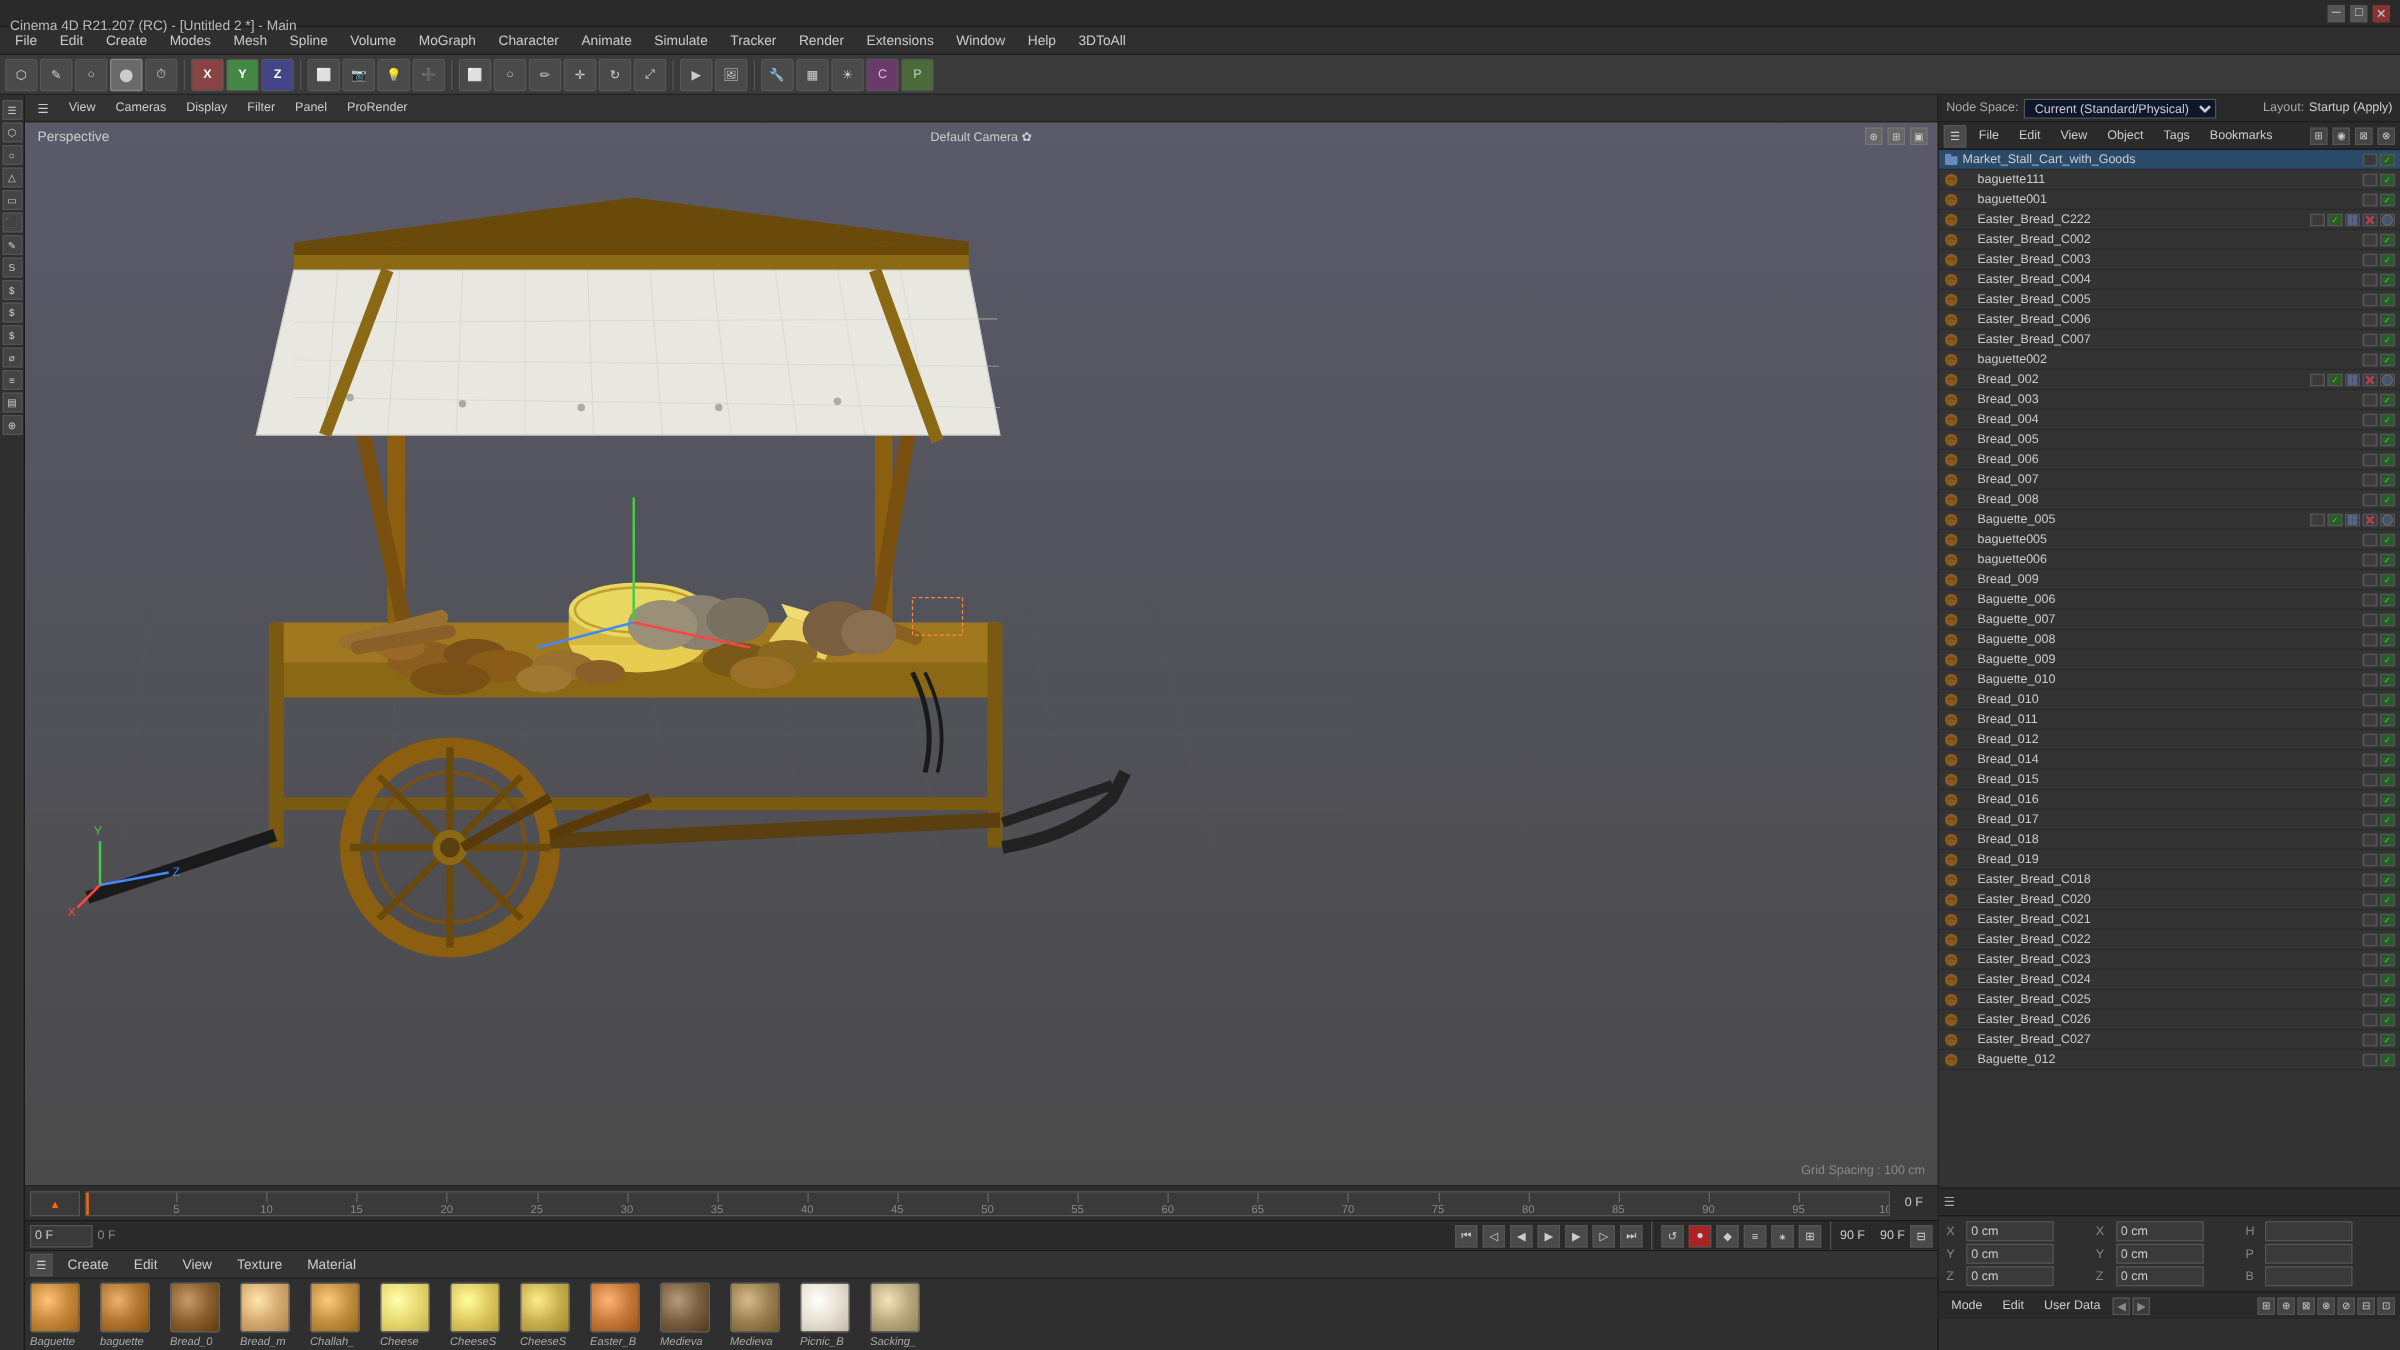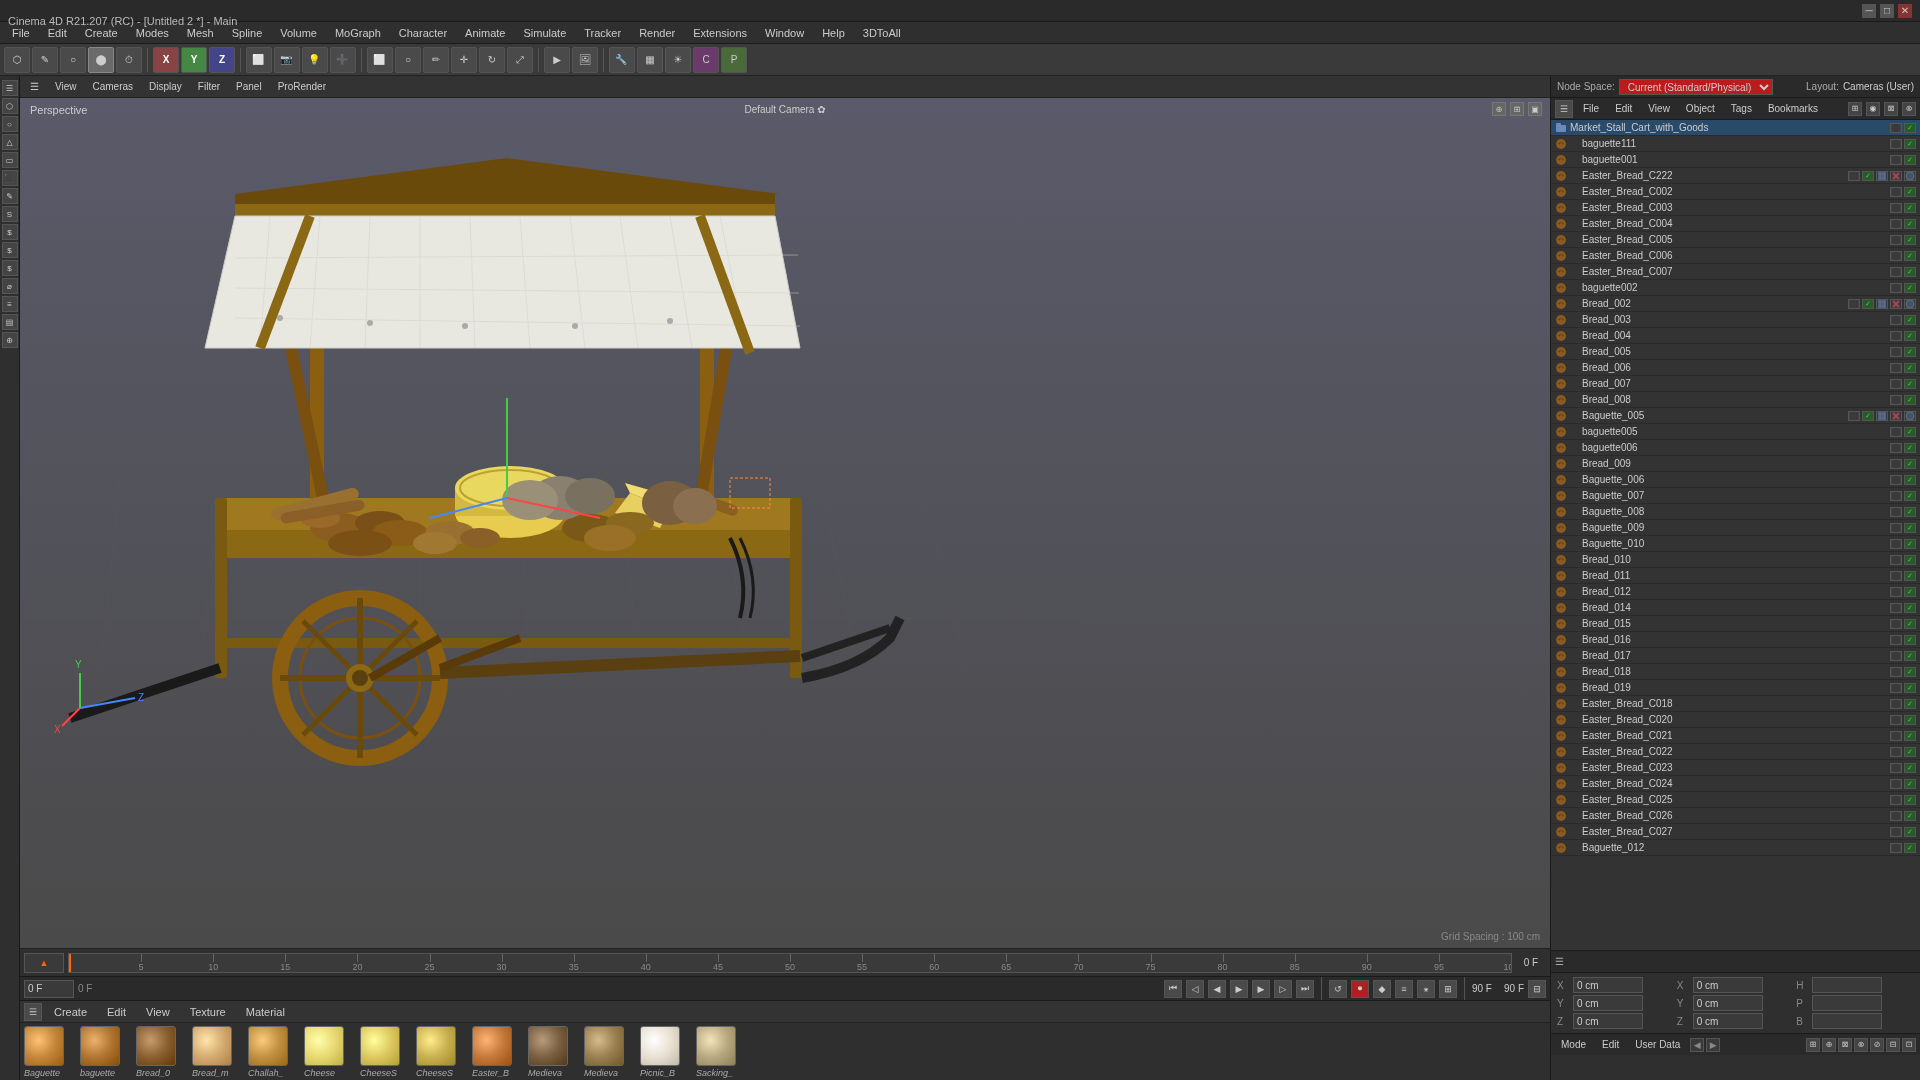--- a/index.html
+++ b/index.html
@@ -311,21 +311,21 @@
       height: 22px;
       background: #2a2a2a;
       display: flex;
       align-items: center;
       padding: 0 6px;
       gap: 4px;
       border-bottom: 1px solid #1a1a1a;
     }
     .node-space-label { font-size: 10px; color: #aaa; }
     .node-space-dropdown {
-      background: #b91c1c;
+      background: #0f172a;
       border: 1px solid #555;
       color: #ccc;
       font-size: 10px;
       padding: 1px 4px;
       height: 16px;
     }
     .layout-label { font-size: 10px; color: #aaa; margin-left: auto; }
     .layout-value { font-size: 10px; color: #ccc; }
 
     
@@ -929,21 +929,21 @@
   </div>
 
   <div id="right-panel">
 
     <div id="node-space-bar">
       <span class="node-space-label">Node Space:</span>
       <select class="node-space-dropdown">
         <option>Current (Standard/Physical)</option>
       </select>
       <span class="layout-label">Layout:</span>
-      <span class="layout-value">Cameras (User)</span>
+      <span class="layout-value">Startup (Apply)</span>
     </div>
 
     <div id="right-panel-header">
       <button class="playback-btn">☰</button>
       <button class="rph-btn">File</button>
       <button class="rph-btn">Edit</button>
       <button class="rph-btn">View</button>
       <button class="rph-btn">Object</button>
       <button class="rph-btn">Tags</button>
       <button class="rph-btn">Bookmarks</button>

